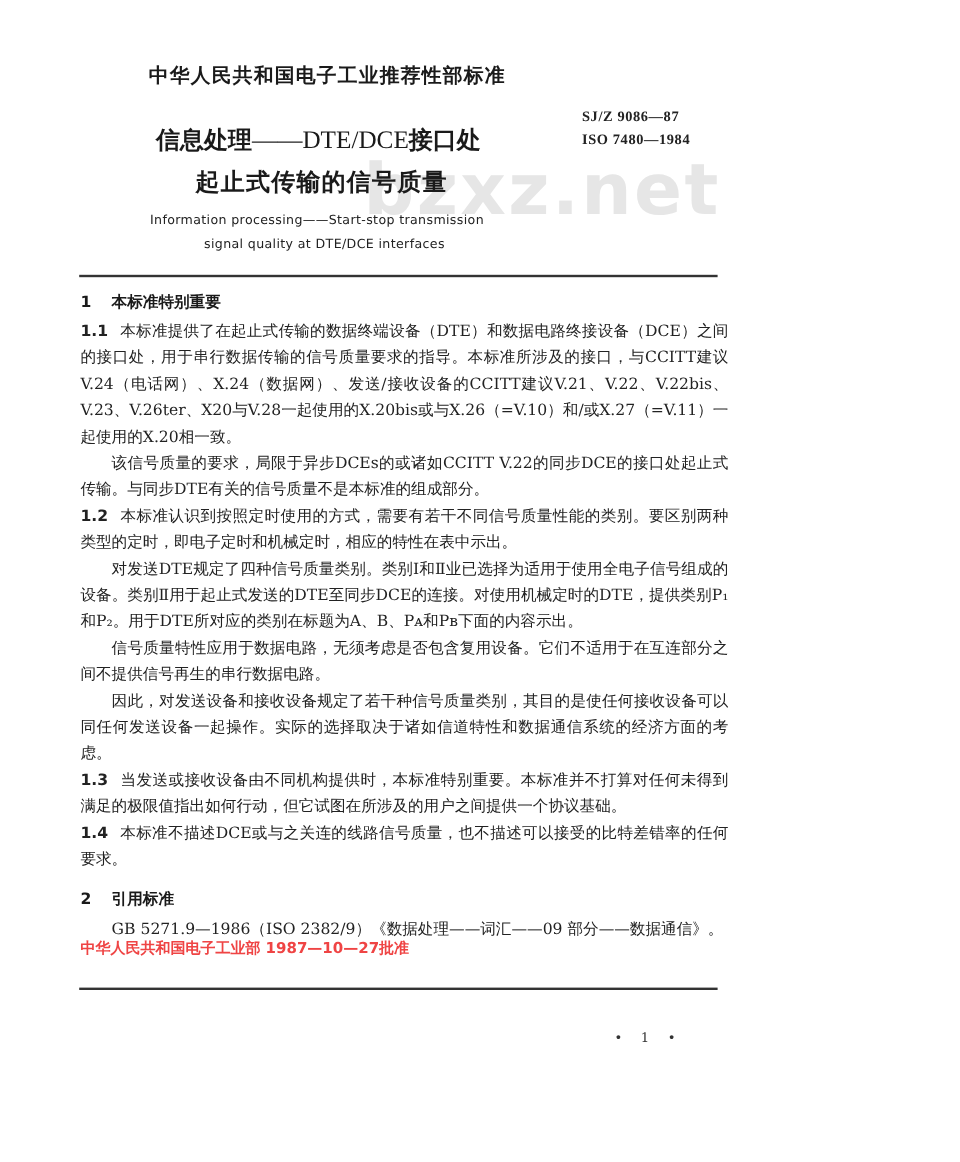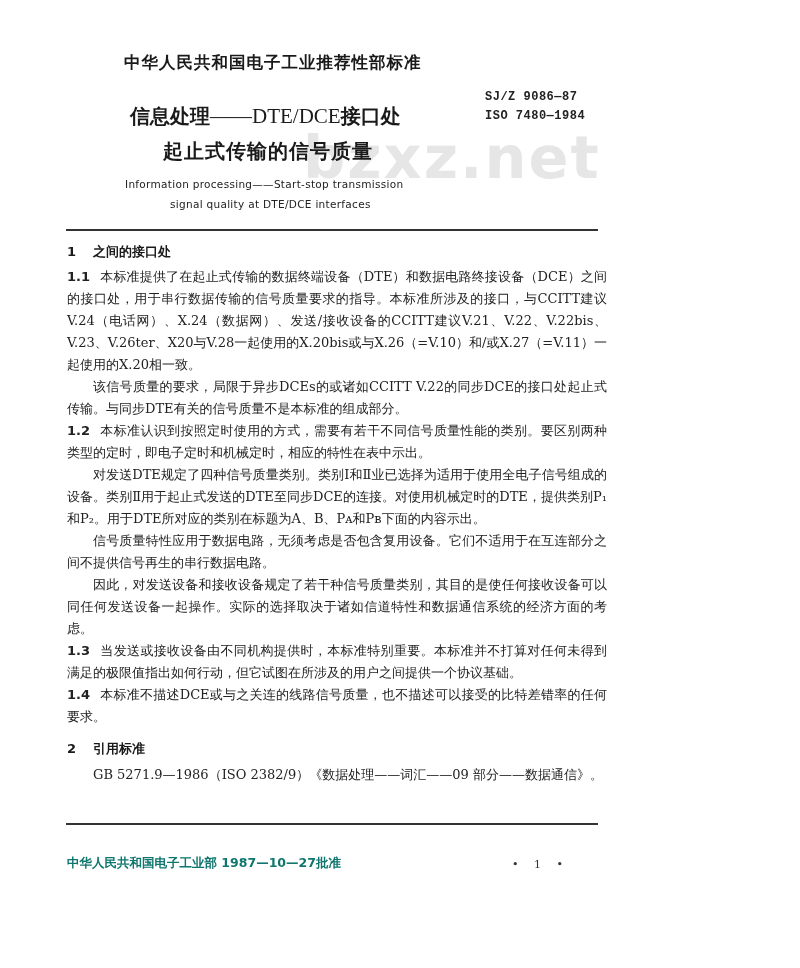--- a/index.html
+++ b/index.html
@@ -3,21 +3,21 @@
 <meta charset="utf-8">
 <style>
   html, body { margin: 0; padding: 0; background: #ffffff; }
   body { width: 800px; height: 968px; position: relative; overflow: hidden; color: #1e1e1e;
          font-family: "DejaVu Serif", "Liberation Serif", serif; }
   .page { position: absolute; left: 0; top: 0; width: 800px; height: 968px; }
   .watermark { position: absolute; left: 303px; top: 128px; font-family: "DejaVu Sans", sans-serif;
                font-weight: bold; font-size: 59px; color: #e6e6e6; letter-spacing: 2px; line-height: 1; }
   .std-org { position: absolute; left: 124px; top: 52px; font-family: "DejaVu Sans", sans-serif;
              font-weight: bold; font-size: 16.5px; letter-spacing: 1px; color: #1a1a1a; }
-  .code { position: absolute; left: 485px; font-family: Liberation Mono, monospace; font-weight: bold;
+  .code { position: absolute; left: 485px; font-family: Liberation Serif, serif; font-weight: bold;
           font-size: 12px; color: #222; letter-spacing: 0.5px; }
   .code.c1 { top: 90px; }
   .code.c2 { top: 109px; }
   .title1 { position: absolute; left: 130px; top: 103px; font-size: 20px; font-weight: bold;
             font-family: "DejaVu Sans", sans-serif; color: #1a1a1a; white-space: nowrap; text-align: center; }
   .title1 .latin { font-family: "Liberation Serif", serif; font-weight: normal; font-size: 21px; }
   .title2 { position: absolute; left: 163px; top: 138px; font-size: 20px; font-weight: bold;
             font-family: "DejaVu Sans", sans-serif; color: #1a1a1a; letter-spacing: 1px; }
   .en1 { position: absolute; left: 125px; top: 178px; font-family: "DejaVu Sans", sans-serif;
          font-size: 10.5px; color: #222; letter-spacing: 0.3px; white-space: nowrap; }
@@ -26,22 +26,22 @@
   .rule { position: absolute; left: 66px; width: 532px; height: 2px; background: #333; }
   .rule.top { top: 229px; }
   .rule.bottom { top: 823px; }
   .section-head { position: absolute; left: 67px; font-family: "DejaVu Sans", sans-serif;
                   font-weight: bold; font-size: 13px; color: #1a1a1a; }
   .section-head .num { display: inline-block; width: 26px; }
   .body { position: absolute; left: 67px; width: 540px; font-size: 13px; line-height: 22px; color: #222; }
   .para { margin: 0; text-align: justify; text-align-last: left; }
   .para.indent { text-indent: 26px; }
   .para .clause { font-family: "DejaVu Sans", sans-serif; font-weight: bold; margin-right: 10px; }
-  .footer-org { position: absolute; left: 67px; top: 855px; font-family: "DejaVu Sans", sans-serif;
-                font-weight: bold; font-size: 12.5px; color: #0f766e; }
+  .footer-org { position: absolute; left: 67px; top: 782px; font-family: "DejaVu Sans", sans-serif;
+                font-weight: bold; font-size: 12.5px; color: #ef4444; }
   .page-num { position: absolute; left: 512px; top: 858px; font-size: 11px; color: #333; letter-spacing: 6px; }
 </style>
 </head>
 <body>
 
 <div class="page">
 
   <div class="watermark">bzxz.net</div>
 
   <div class="std-org">中华人民共和国电子工业推荐性部标准</div>
@@ -53,21 +53,21 @@
     <span>信息处理</span><span class="latin">——</span><span class="latin">DTE/DCE</span><span>接口处</span>
   </div>
   <div class="title2">起止式传输的信号质量</div>
 
   <div class="en1">Information processing——Start-stop transmission</div>
   <div class="en2">signal quality at DTE/DCE interfaces</div>
 
   <div class="rule top"></div>
 
   <div class="section-head" style="top:243px;">
-    <span class="num">1</span><span>之间的接口处</span>
+    <span class="num">1</span><span>本标准特别重要</span>
   </div>
 
   <div class="body" style="top:266px;">
     <p class="para"><span class="clause">1.1</span><span>本标准提供了在起止式传输的数据终端设备（DTE）和数据电路终接设备（DCE）之间的接口处，用于串行数据传输的信号质量要求的指导。本标准所涉及的接口，与CCITT建议V.24（电话网）、X.24（数据网）、发送/接收设备的CCITT建议V.21、V.22、V.22bis、V.23、V.26ter、X20与V.28一起使用的X.20bis或与X.26（=V.10）和/或X.27（=V.11）一起使用的X.20相一致。</span></p>
     <p class="para indent"><span>该信号质量的要求，局限于异步DCEs的或诸如CCITT V.22的同步DCE的接口处起止式传输。与同步DTE有关的信号质量不是本标准的组成部分。</span></p>
     <p class="para"><span class="clause">1.2</span><span>本标准认识到按照定时使用的方式，需要有若干不同信号质量性能的类别。要区别两种类型的定时，即电子定时和机械定时，相应的特性在表中示出。</span></p>
     <p class="para indent"><span>对发送DTE规定了四种信号质量类别。类别Ⅰ和Ⅱ业已选择为适用于使用全电子信号组成的设备。类别Ⅱ用于起止式发送的DTE至同步DCE的连接。对使用机械定时的DTE，提供类别P₁和P₂。用于DTE所对应的类别在标题为A、B、Pᴀ和Pʙ下面的内容示出。</span></p>
     <p class="para indent"><span>信号质量特性应用于数据电路，无须考虑是否包含复用设备。它们不适用于在互连部分之间不提供信号再生的串行数据电路。</span></p>
     <p class="para indent"><span>因此，对发送设备和接收设备规定了若干种信号质量类别，其目的是使任何接收设备可以同任何发送设备一起操作。实际的选择取决于诸如信道特性和数据通信系统的经济方面的考虑。</span></p>
     <p class="para"><span class="clause">1.3</span><span>当发送或接收设备由不同机构提供时，本标准特别重要。本标准并不打算对任何未得到满足的极限值指出如何行动，但它试图在所涉及的用户之间提供一个协议基础。</span></p>

